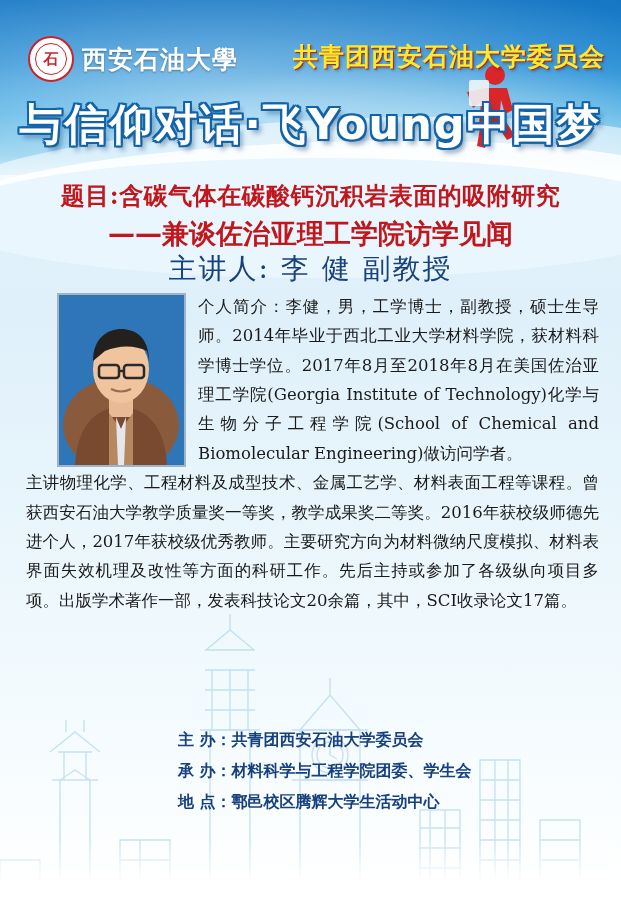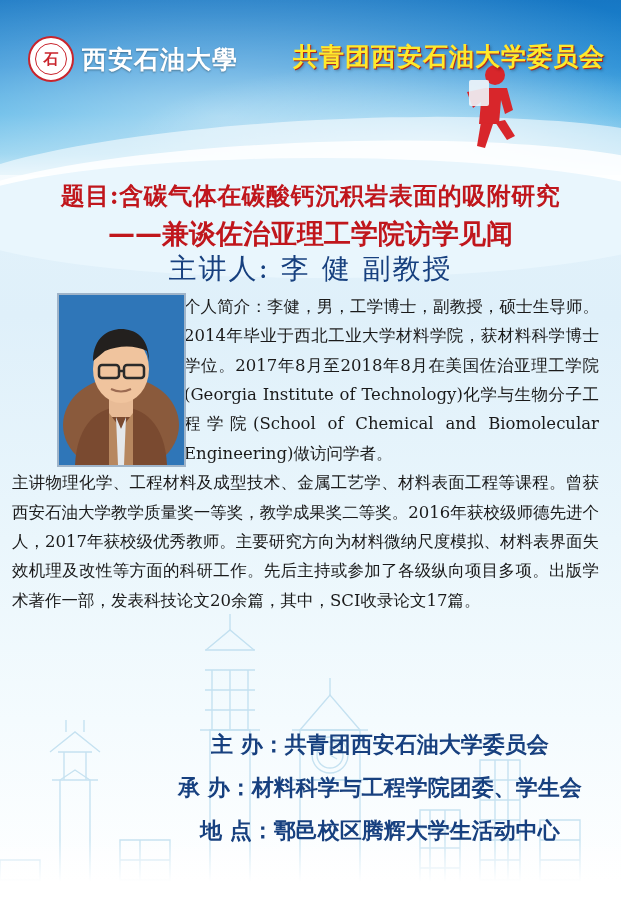--- a/index.html
+++ b/index.html
@@ -205,21 +205,21 @@
     border: 2px solid #9fb4c9;
     background: linear-gradient(to bottom, #2a6fb5 0%, #3f84c6 55%, #5b9bd4 100%);
     z-index: 7;
     overflow: hidden;
   }
   .photo svg { display: block; }
 
   
   .bio {
     position: absolute;
-    left: 12px;
+    left: 26px;
     right: 22px;
     top: 292px;
     z-index: 6;
     font-family: "DejaVu Serif", serif;
     font-size: 16.5px;
     line-height: 1.78;
     color: #1a1a1a;
     text-align: justify;
   }
   .bio .indent-block {
@@ -228,24 +228,23 @@
   .bio p { margin: 0; }
 
   
   .footer {
     position: absolute;
     left: 178px;
     top: 724px;
     z-index: 7;
     color: #17407f;
     font-family: "DejaVu Sans", sans-serif;
-    font-size: 22px;
+    font-size: 16px;
     font-weight: bold;
     line-height: 1.95;
-    text-align: center;
   }
   .footer .row { white-space: nowrap; }
 </style>
 </head>
 <body>
 
 <div class="poster">
 
   <div class="sky-band"></div>
   <div class="sky-swirl"></div>
@@ -310,20 +309,21 @@
   <div class="runner">
     <svg viewBox="0 0 70 92" xmlns="http://www.w3.org/2000/svg">
       <circle cx="40" cy="13" r="10" fill="#d8262b"></circle>
       <path d="M30 26 L52 26 L58 48 L50 52 L46 38 L44 62 L24 62 L26 40 L18 46 L12 30 Z" fill="#d8262b"></path>
       <path d="M26 60 L22 84 L30 86 L38 62 Z" fill="#d8262b"></path>
       <path d="M40 60 L52 78 L60 74 L50 58 Z" fill="#d8262b"></path>
       <rect x="14" y="18" width="20" height="26" rx="2" fill="#f0f5fa" opacity="0.9"></rect>
     </svg>
   </div>
 
+  <div class="slogan">与信仰对话·飞Young中国梦</div>
 
   <div class="title-wrap">
     <div class="title-main">题目:含碳气体在碳酸钙沉积岩表面的吸附研究</div>
     <div class="title-sub">——兼谈佐治亚理工学院访学见闻</div>
   </div>
 
   <div class="speaker">主讲人: 李 健 副教授</div>
 
   <div class="photo">
     <svg viewBox="0 0 125 170" width="125" height="170" xmlns="http://www.w3.org/2000/svg">

